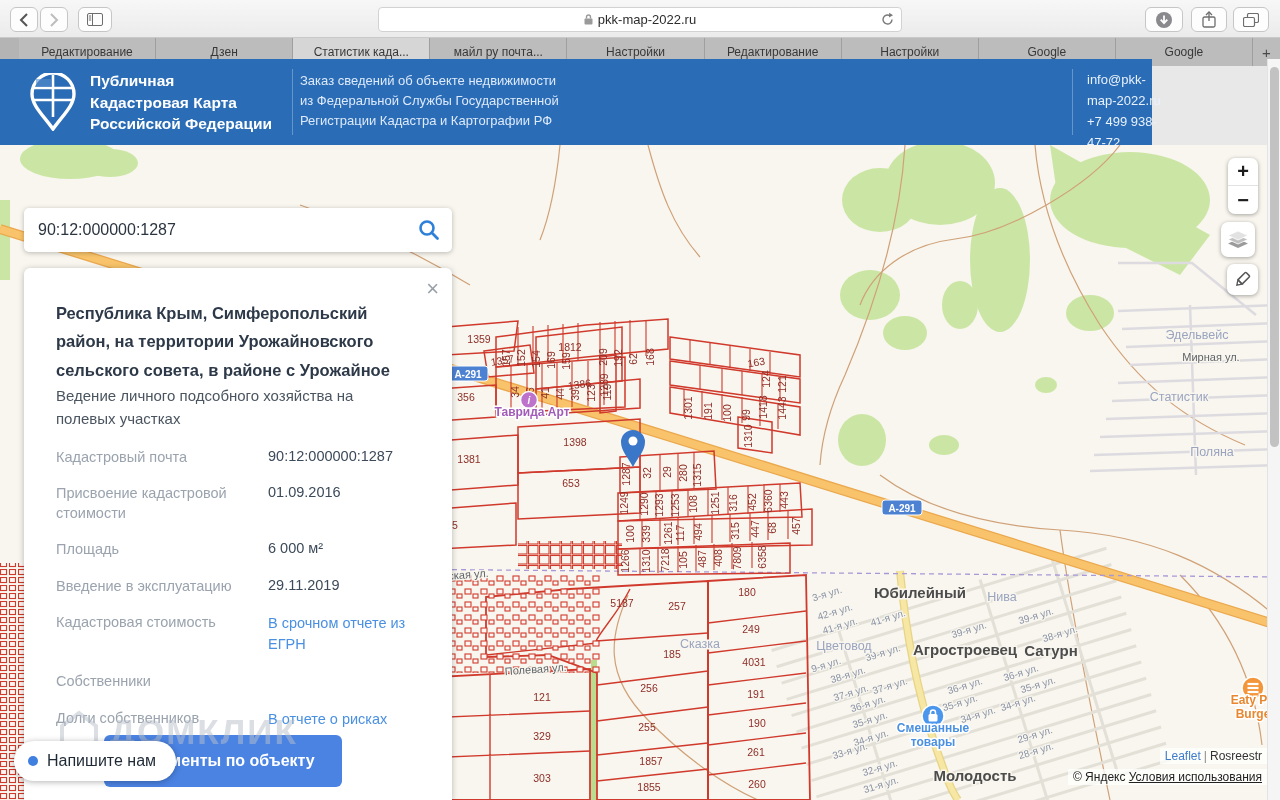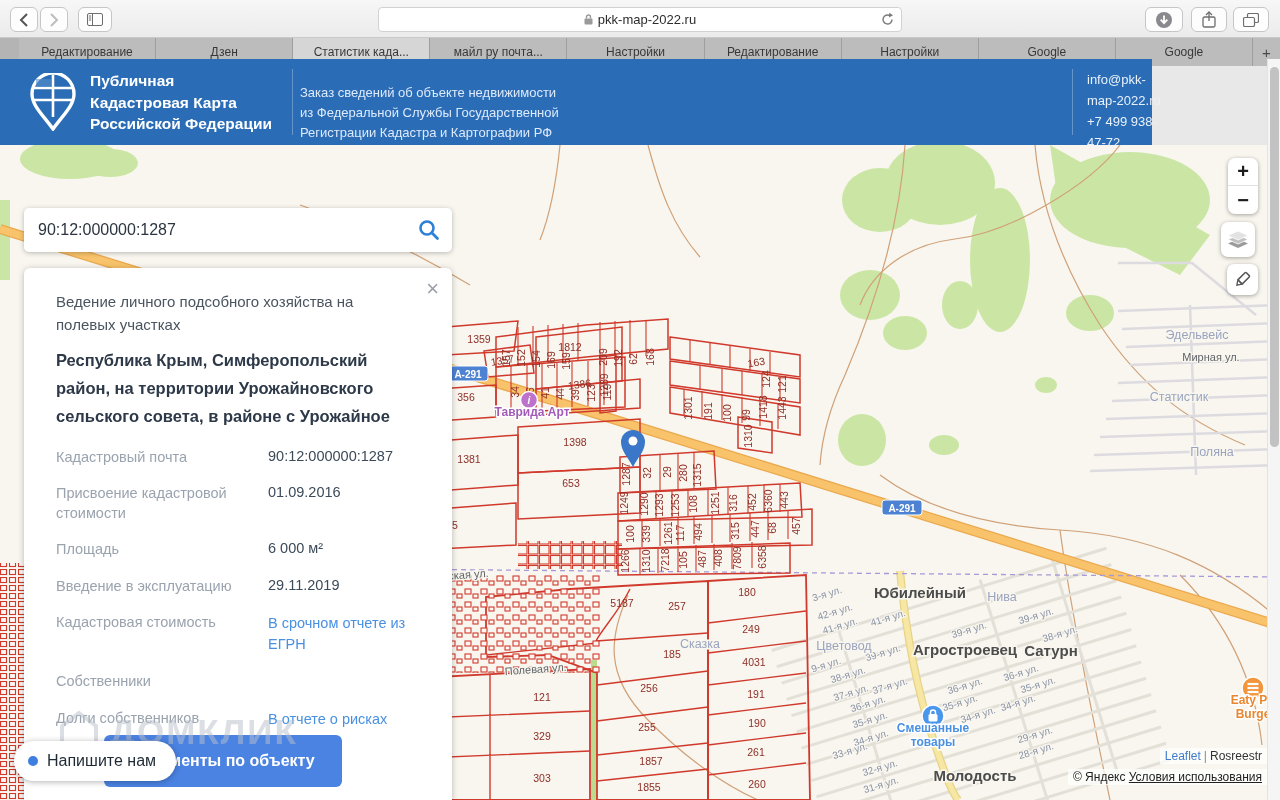--- a/index.html
+++ b/index.html
@@ -35,21 +35,21 @@
     font-size:15px; color:#4a4a4a; background:#bcbcbc; }
 
   
   #siteheader { position:absolute; left:0; top:59px; width:1152px; height:86px;
     background:#2a6cb5; color:#fff;padding-left:8px; }
   #logo-pin { position:absolute; left:28px; top:14px; }
   #logo-title { position:absolute; left:90px; top:11px; font-weight:bold;
     font-size:15.5px; line-height:21.5px; }
   .hdiv { position:absolute; top:10px; height:66px; width:1px;
     background:rgba(255,255,255,0.28); }
-  #subtitle { position:absolute; left:300px; top:24px; font-size:13px;
+  #subtitle { position:absolute; left:300px; top:12px; font-size:13px;
     line-height:20px; color:#ddeafb; }
   #contact { position:absolute; left:1087px; top:10px; font-size:13px;
     line-height:21px; color:#e8f1fc; }
   #contact .oprow { display:flex; align-items:center; gap:6px; }
 
   
   #maparea { position:absolute; left:0; top:145px; width:1280px; height:655px;
     background:#f8f6ee; overflow:hidden; }
   #map-svg { position:absolute; left:0; top:0; }
   svg text { font-family:"Liberation Sans", sans-serif; }
@@ -560,22 +560,22 @@
     <div id="search-btn">
       <svg width="22" height="22" viewBox="0 0 22 22">
         <circle cx="9" cy="9" r="6.5" fill="none" stroke="#2f80d8" stroke-width="2.6"></circle>
         <line x1="13.8" y1="13.8" x2="19.5" y2="19.5" stroke="#2f80d8" stroke-width="2.8" stroke-linecap="round"></line>
       </svg>
     </div>
   </div>
 
   <div id="panel">
     <div id="panel-close">×</div>
+    <div id="address">Республика Крым, Симферопольский район, на территории Урожайновского сельского совета, в районе с Урожайное</div>
     <div id="usage">Ведение личного подсобного хозяйства на полевых участках</div>
-    <div id="address">Республика Крым, Симферопольский район, на территории Урожайновского сельского совета, в районе с Урожайное</div>
 
     <div class="prow">
       <div class="lbl">Кадастровый почта</div>
       <div class="val">90:12:000000:1287</div>
     </div>
     <div class="prow">
       <div class="lbl">Присвоение кадастровой стоимости</div>
       <div class="val">01.09.2016</div>
     </div>
     <div class="prow">

